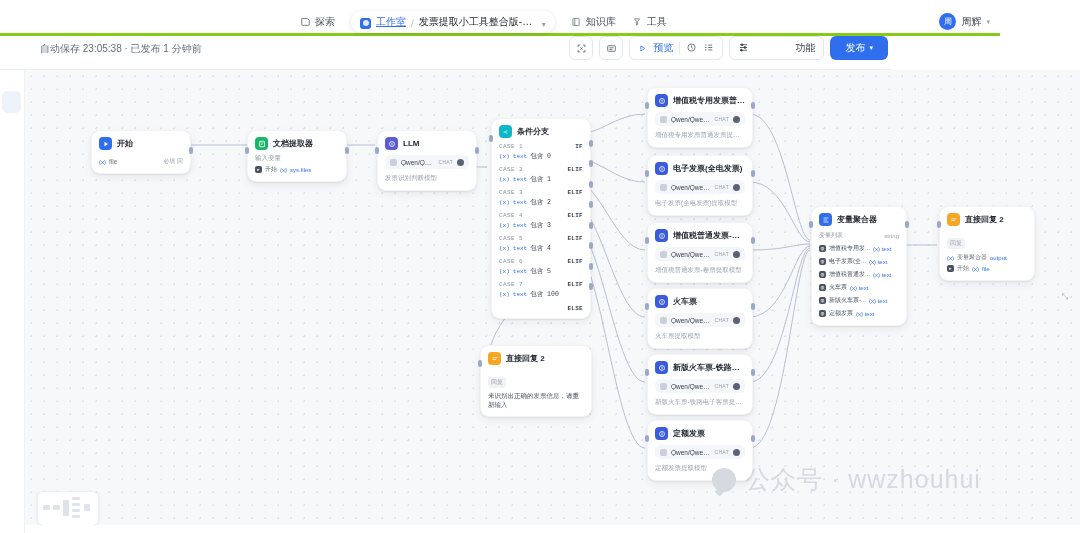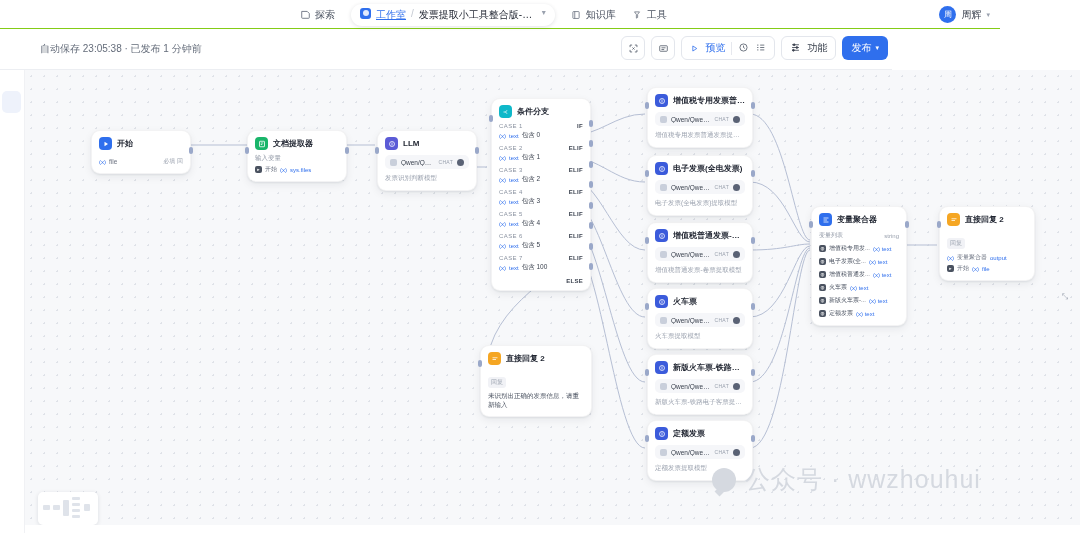--- a/index.html
+++ b/index.html
@@ -4,29 +4,29 @@
 <style>
   * { box-sizing: border-box; margin:0; padding:0; }
   html,body { width:1080px; height:533px; overflow:hidden; }
   body {
     font-family: "Liberation Sans", "DejaVu Sans", sans-serif;
     background:#fff; color:#1f2430; position:relative;
   }
 
   
   .topbar {
-    position:absolute; top:0; left:0; width:1000px; height:29px;
-    background:#ffffff; border-bottom:1px solid #84cc16;
+    position:absolute; top:7px; left:0; width:1000px; height:29px;
+    background:#ffffff; border-bottom:3px solid #84cc16;
     display:flex; align-items:center; z-index:40;
   }
   .tb-center { position:absolute; left:300px; top:0; height:29px; display:flex; align-items:center; gap:16px; }
   .tb-item { display:flex; align-items:center; gap:4px; font-size:10px; color:#4a5260; cursor:pointer; }
   .tb-item .ico { width:11px; height:11px; display:inline-flex; align-items:center; justify-content:center; color:#6b7280; }
   .tb-pill {
-    display:flex; align-items:flex-start; gap:5px; background:#fff;
+    display:flex; align-items:flex-end; gap:5px; background:#fff;
     border-radius:13px; padding:4px 9px; height:22px;
     box-shadow:0 1px 4px rgba(16,24,40,.12);
   }
   .tb-pill .dot { width:11px; height:11px; border-radius:3px; background:#2f6fed; display:inline-block; position:relative; }
   .tb-pill .dot::after{content:""; position:absolute; left:2.5px; top:2.5px; width:6px; height:6px; border-radius:50%; background:#fff; opacity:.85;}
   .tb-pill .ws { font-size:10px; color:#2f6fed; text-decoration:underline; white-space:nowrap; }
   .tb-pill .sep { font-size:10px; color:#c4c9d2; }
   .tb-pill .proj { font-size:10px; color:#1f2430; max-width:118px; overflow:hidden; text-overflow:ellipsis; white-space:nowrap; }
   .tb-pill .chev { font-size:8px; color:#9aa1ae; }
   .tb-right { position:absolute; right:10px; top:0; height:29px; display:flex; align-items:center; gap:5px; }
@@ -39,23 +39,23 @@
     position:absolute; top:29px; left:0; width:892px; height:41px;
     background:#fff; border-bottom:1px solid #eceef2; z-index:39;
   }
   .autosave { position:absolute; left:40px; top:13px; font-size:10px; color:#646c7a; white-space:nowrap; }
   .sub-right { position:absolute; right:4px; top:7px; display:flex; align-items:center; gap:6px; }
   .sqbtn { width:24px; height:24px; border:1px solid #e3e6ec; border-radius:6px; background:#fff;
            display:flex; align-items:center; justify-content:center; color:#555d6b; }
   .grpbtn { display:flex; align-items:center; gap:6px; height:24px; border:1px solid #e3e6ec; border-radius:6px;
             background:#fff; padding:0 8px; }
   .grpbtn .lbl { font-size:10px; color:#2f6fed; }
-  .grpbtn .lbl.dark { color:#3b424f; }
+  .grpbtn .lbl.dark { color:#3b424f;margin-left:40px; }
   .vline { width:1px; height:13px; background:#e6e8ee; }
-  .pubbtn { height:24px; background:#2f6fed; color:#fff; border-radius:6px; padding:0 9px;
+  .pubbtn { height:24px; background:#2f6fed; color:#fff; border-radius:6px; padding:0 15px;
             display:flex; align-items:center; gap:4px; font-size:10px; }
 
   
   .leftrail { position:absolute; left:0; top:29px; width:25px; bottom:0; background:#fff; z-index:38;
               border-right:1px solid #f0f1f4; }
   .rail-chev { position:absolute; left:8px; top:17px; font-size:8px; color:#9aa1ae; }
   .rail-blk { position:absolute; left:2px; top:62px; width:19px; height:22px; border-radius:5px; background:#eef2fb; }
   .rail-tiny { position:absolute; left:5px; top:28px; width:11px; height:11px; border-radius:3px; background:#f1f3f7; }
 
   
@@ -335,21 +335,21 @@
     <div class="condrow">
       <span class="agbadge">▸</span>
       <span class="tx">开始</span>
       <span class="tag">(x)</span>
       <span class="tag">sys.files</span>
     </div>
     <div class="port" style="left:-3px; top:16px;"></div>
     <div class="port" style="right:-3px; top:16px;"></div>
   </div>
 
-  <div class="node" style="left:466px; top:28px; width:100px; padding-bottom:6px;">
+  <div class="node" style="left:466px; top:48px; width:100px; padding-bottom:6px;font-family:Liberation Mono, monospace;">
     <div class="nhead">
       <div class="nicon cyan">
         <svg width="8" height="8" viewBox="0 0 16 16" fill="none" stroke="#fff" stroke-width="1.5">
           <path d="M3 8h4l3-3.5M7 8l3 3.5"></path>
         </svg>
       </div>
       <div class="ntitle">条件分支</div>
     </div>
 
     <div>

